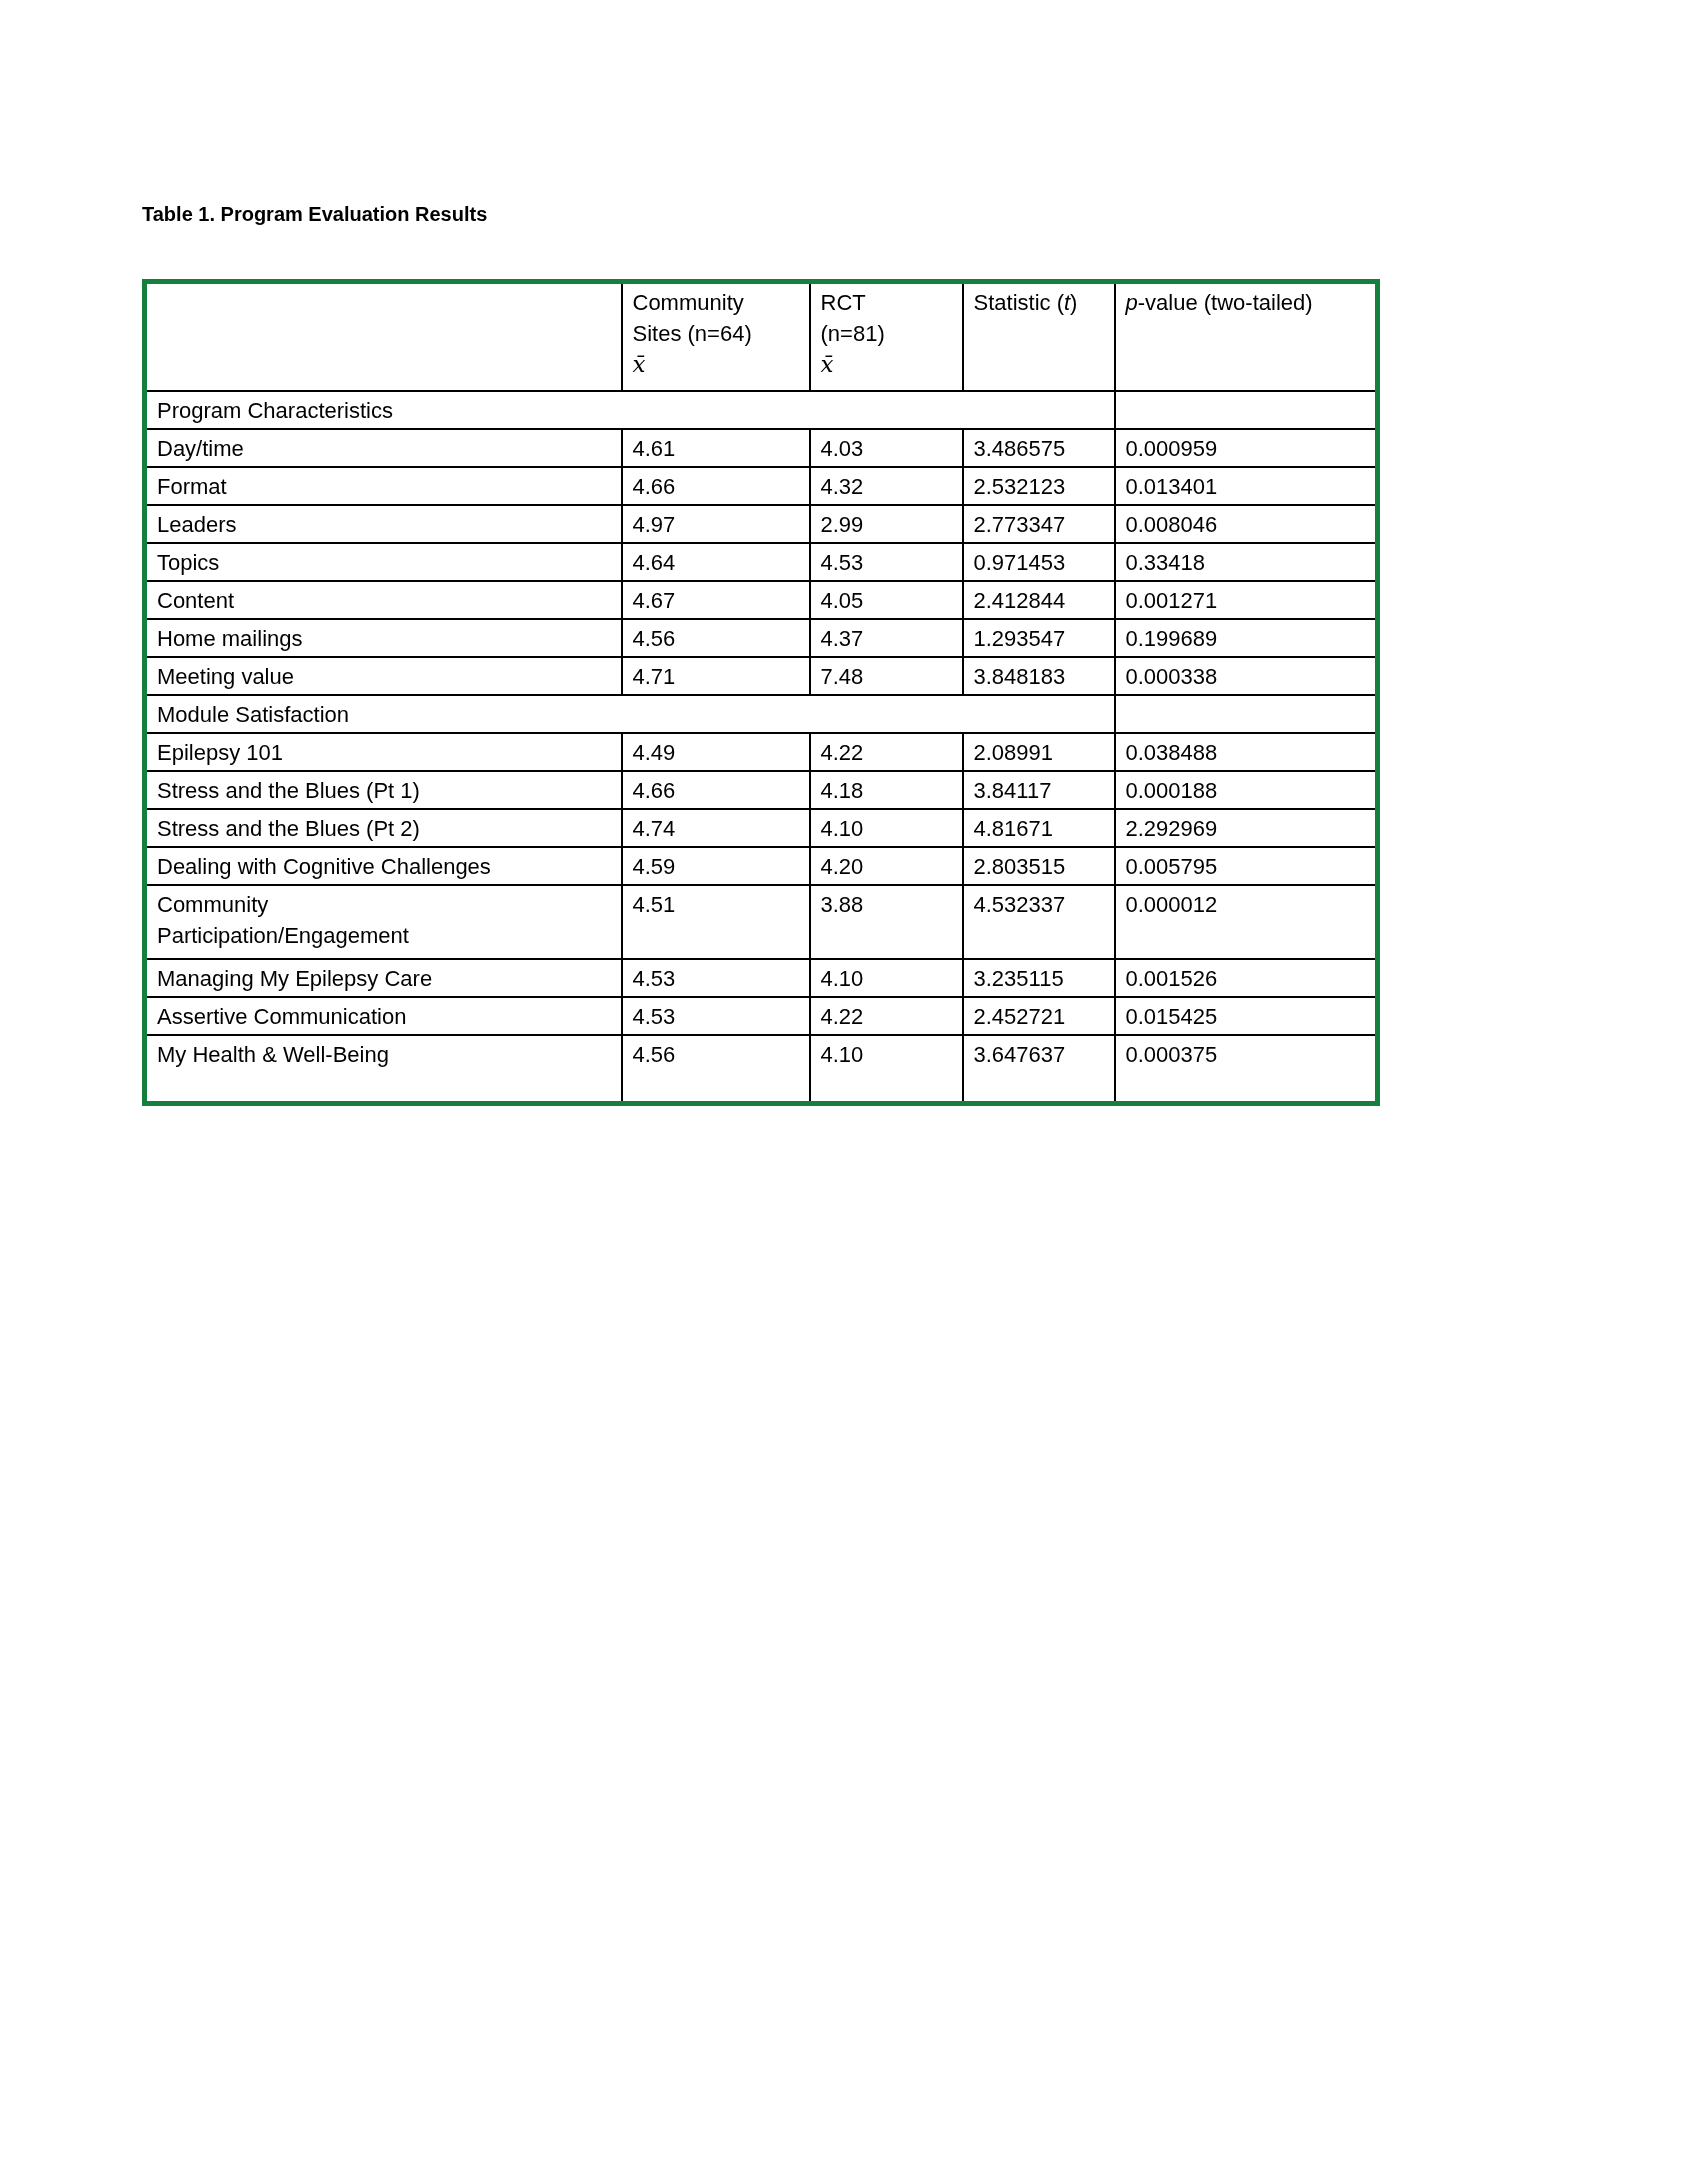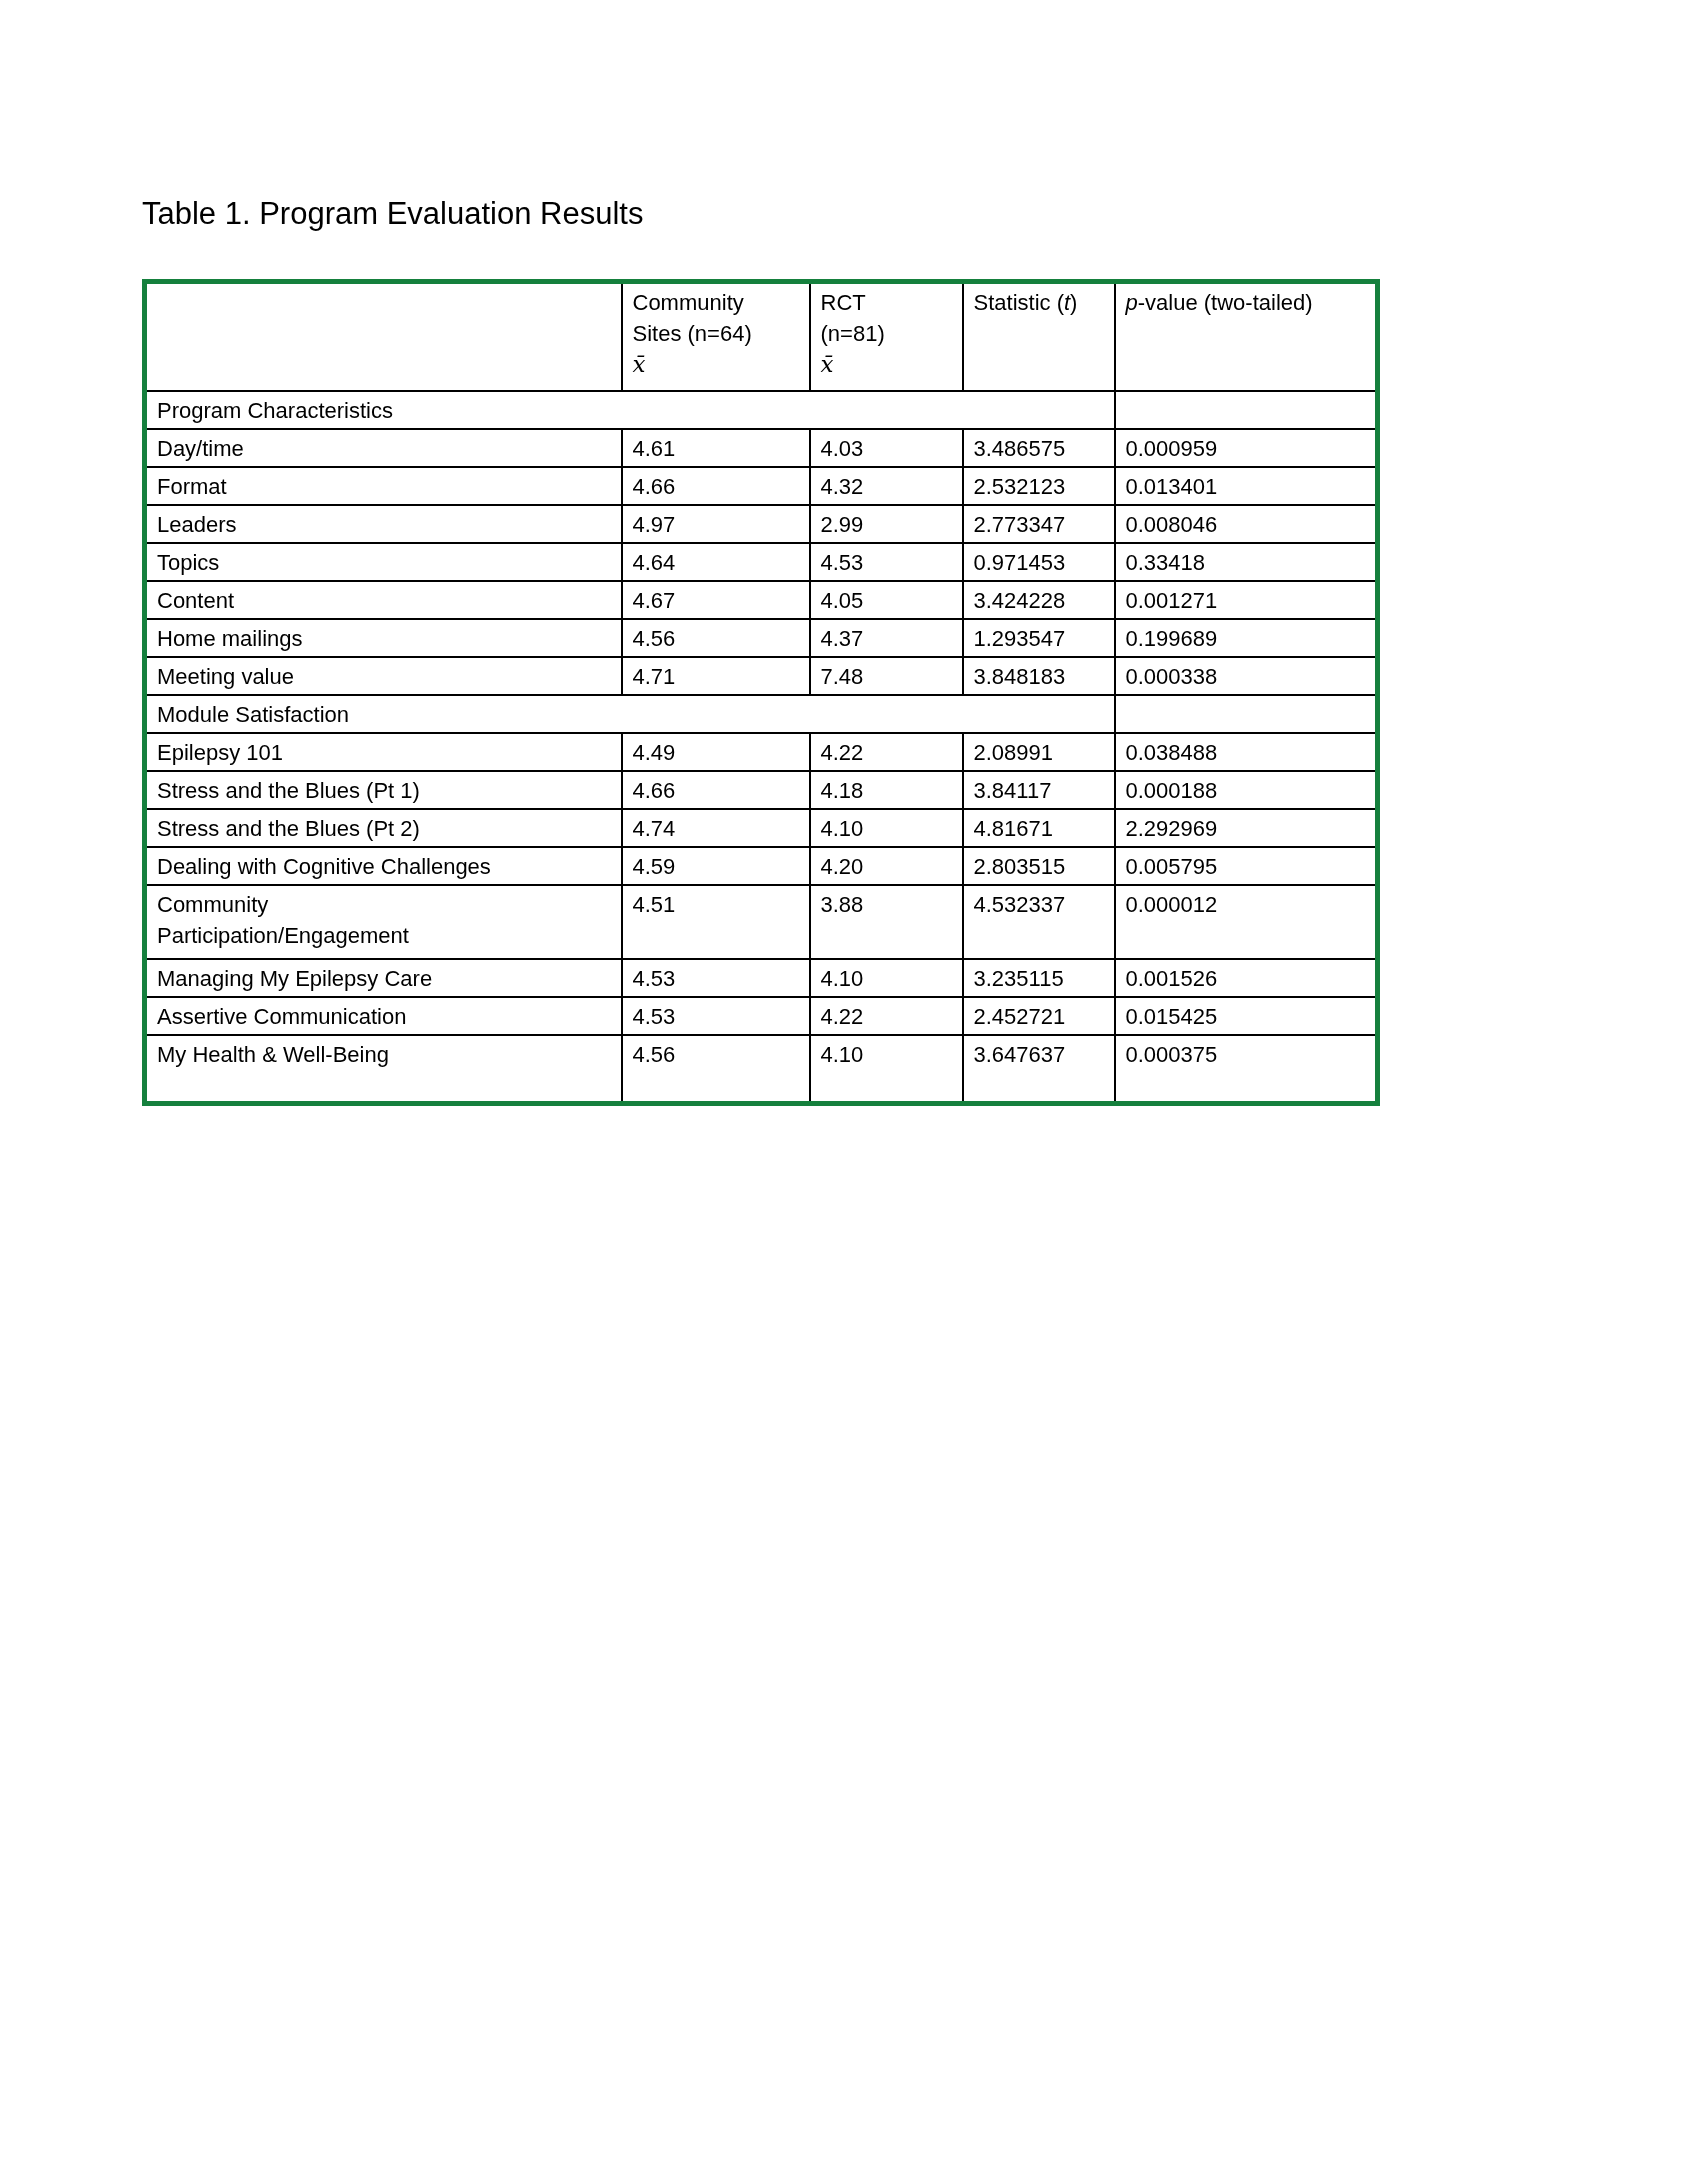--- a/index.html
+++ b/index.html
@@ -9,23 +9,23 @@
     width: 1683px;
     height: 2178px;
     background: #ffffff;
     font-family: "Liberation Sans", sans-serif;
     color: #000000;
   }
   .doc-title {
     position: absolute;
     left: 142px;
     top: 194px;
-    font-size: 31px;
+    font-size: 20px;
     line-height: 40px;
-    font-weight: 400;
+    font-weight: 700;
     color: #000000;
   }
   table.results {
     position: absolute;
     left: 142px;
     top: 279px;
     width: 1235px;
     border-collapse: collapse;
     table-layout: fixed;
     border: 5px solid #15803d;
@@ -121,21 +121,21 @@
           <td class="label">Topics</td>
           <td>4.64</td>
           <td>4.53</td>
           <td>0.971453</td>
           <td>0.33418</td>
         </tr>
         <tr>
           <td class="label">Content</td>
           <td>4.67</td>
           <td>4.05</td>
-          <td>3.424228</td>
+          <td>2.412844</td>
           <td class="bold">0.001271</td>
         </tr>
         <tr>
           <td class="label">Home mailings</td>
           <td>4.56</td>
           <td>4.37</td>
           <td>1.293547</td>
           <td>0.199689</td>
         </tr>
         <tr>

